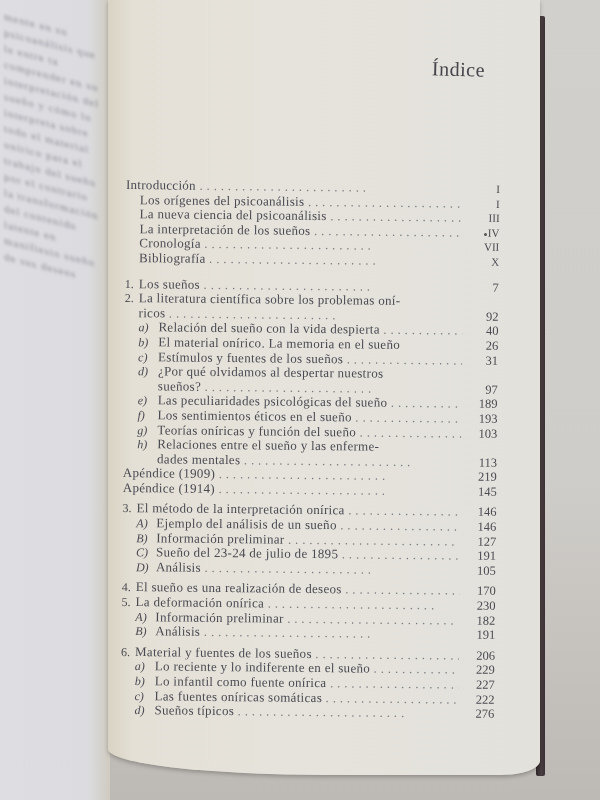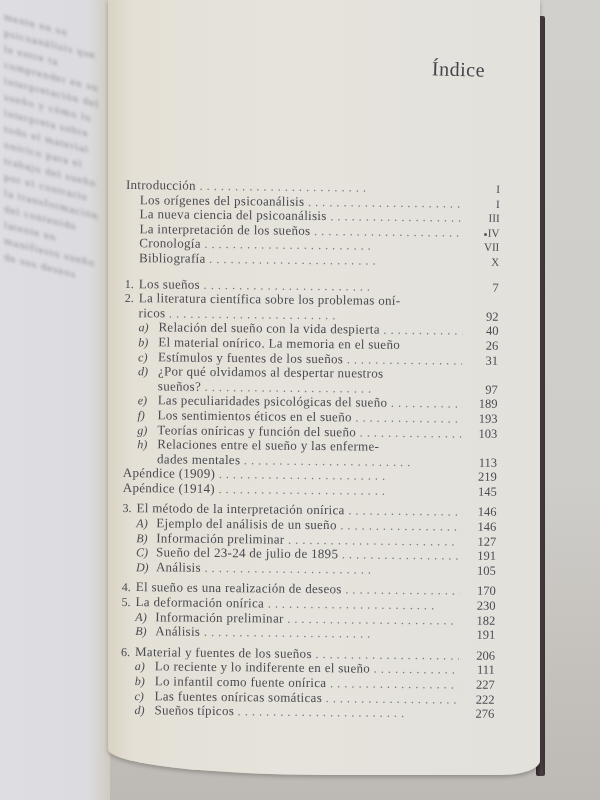--- a/index.html
+++ b/index.html
@@ -213,21 +213,21 @@
   <div class="gap-s"></div>
 
   <div class="row">
     <span class="num">6.</span>
     <span class="title">Material y fuentes de los sueños</span>
     <span class="page">206</span>
   </div>
   <div class="row ind2">
     <span class="letter">a)</span>
     <span class="title">Lo reciente y lo indiferente en el sueño</span>
-    <span class="page">111</span>
+    <span class="page">229</span>
   </div>
   <div class="row ind2">
     <span class="letter">b)</span>
     <span class="title">Lo infantil como fuente onírica</span>
     <span class="page">227</span>
   </div>
   <div class="row ind2">
     <span class="letter">c)</span>
     <span class="title">Las fuentes oníricas somáticas</span>
     <span class="page">222</span>

